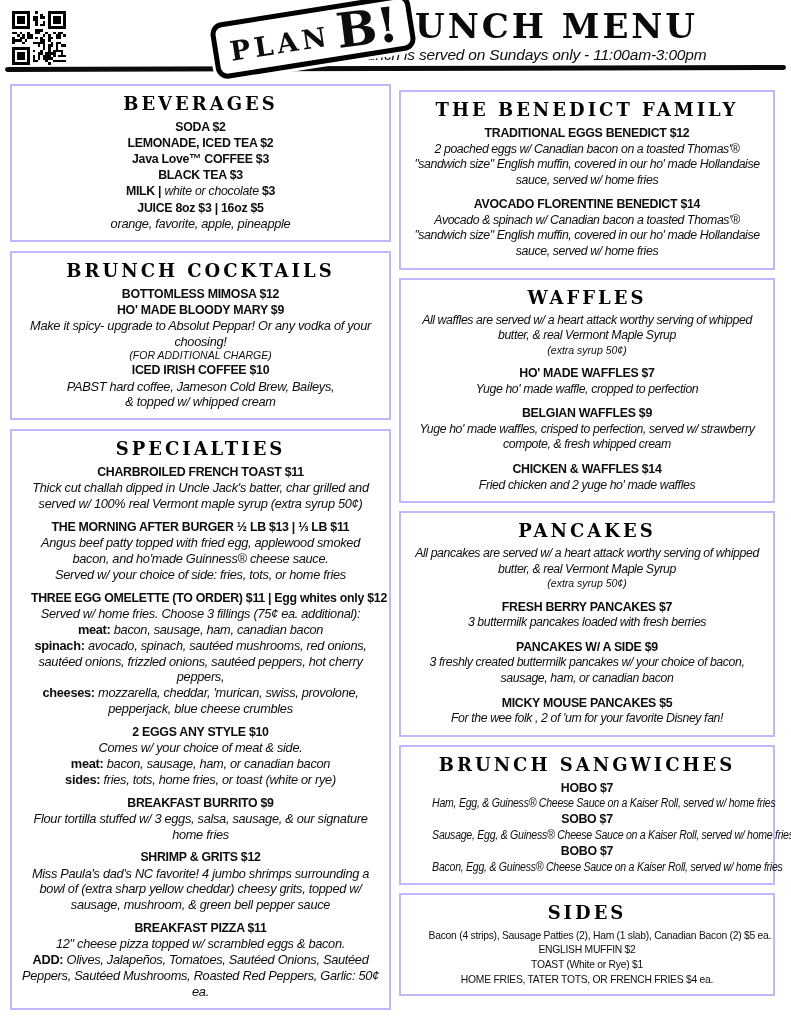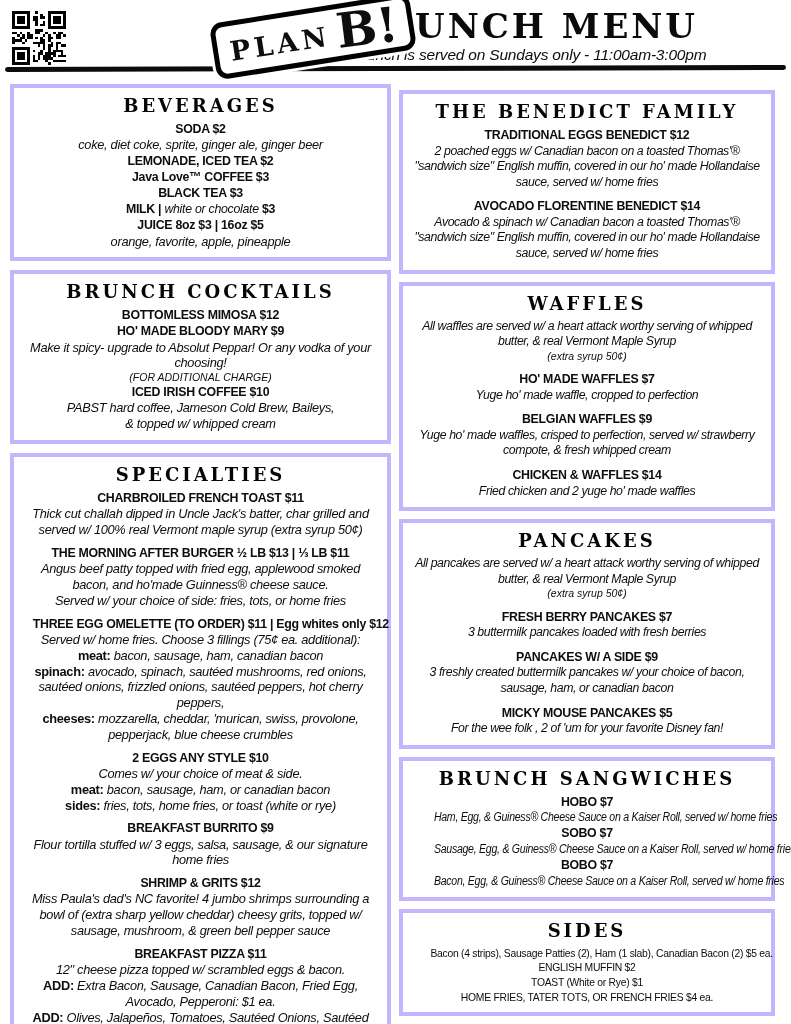--- a/index.html
+++ b/index.html
@@ -41,21 +41,21 @@
   .subtitle {
     font-style:italic; font-size:15.5px; margin-top:1px; letter-spacing:-0.2px;
     white-space:nowrap;
   }
   
   .cols { display:flex; gap:8px; padding:2px 10px 0 10px; align-items:flex-start; }
   .col { display:flex; flex-direction:column; }
   .col-left  { width:381px; }
   .col-right { width:376px; padding-top:6px; }
   
-  .box { border:4px solid #c4b5fd; background:#fff; padding:7px 10px 8px 10px; margin-bottom:9px; }
+  .box { border:2px solid #c4b5fd; background:#fff; padding:7px 10px 8px 10px; margin-bottom:9px; }
   .col-right .box { margin-bottom:8px; }
   .sec-title {
     margin:0 0 5px 0; text-align:center;
     font-family:"DejaVu Serif", serif; font-weight:700;
     font-size:18px; letter-spacing:3px; color:#050505;
   }
   .ln { margin:0; text-align:center; line-height:1.24; }
   .col-right .ln { line-height:1.27; }
   .item {
     font-weight:700; font-size:13px; letter-spacing:-0.3px;
@@ -217,21 +217,20 @@
       <div class="subtitle">Brunch is served on Sundays only  - 11:00am-3:00pm</div>
     </div>
     <div class="rule"></div>
   </header>
 
   <main class="cols">
     <div class="col col-left">
         <section class="box">
           <h2 class="sec-title">BEVERAGES</h2>
           <p class="ln item">SODA  $2</p>
-          <p class="ln desc">coke, diet coke, sprite, ginger ale, ginger beer</p>
           <p class="ln item">LEMONADE, ICED TEA  $2</p>
           <p class="ln item">Java Love™ COFFEE  $3</p>
           <p class="ln item">BLACK TEA  $3</p>
           <p class="ln item"><span class="b">MILK  |  </span><span class="i">white or chocolate</span><span class="b">  $3</span></p>
           <p class="ln item">JUICE  8oz  $3   |   16oz  $5</p>
           <p class="ln desc">orange, favorite, apple, pineapple</p>
         </section>
         <section class="box">
           <h2 class="sec-title">BRUNCH COCKTAILS</h2>
           <p class="ln item">BOTTOMLESS MIMOSA  $12</p>
@@ -263,21 +262,20 @@
           <p class="ln desc"><span class="b">sides:</span><span class="i"> fries, tots, home fries, or toast (white or rye)</span></p>
           <div class="gap"></div>
           <p class="ln item">BREAKFAST BURRITO  $9</p>
           <p class="ln desc">Flour tortilla stuffed w/ 3 eggs, salsa, sausage, &amp; our signature home fries</p>
           <div class="gap"></div>
           <p class="ln item">SHRIMP &amp; GRITS  $12</p>
           <p class="ln desc">Miss Paula's dad's NC favorite! 4 jumbo shrimps surrounding a bowl of (extra sharp yellow cheddar) cheesy grits, topped w/ sausage, mushroom, &amp; green bell pepper sauce</p>
           <div class="gap"></div>
           <p class="ln item">BREAKFAST PIZZA  $11</p>
           <p class="ln desc">12" cheese pizza topped w/ scrambled eggs &amp; bacon.</p>
-          <p class="ln desc"><span class="b">ADD:</span><span class="i"> Extra Bacon, Sausage, Canadian Bacon, Fried Egg, Avocado, Pepperoni: $1 ea.</span></p>
           <p class="ln desc"><span class="b">ADD:</span><span class="i"> Olives, Jalapeños, Tomatoes, Sautéed Onions, Sautéed Peppers, Sautéed Mushrooms, Roasted Red Peppers, Garlic: 50¢ ea.</span></p>
         </section>
       </div>
     <div class="col col-right">
         <section class="box">
           <h2 class="sec-title">THE BENEDICT FAMILY</h2>
           <p class="ln item">TRADITIONAL EGGS BENEDICT  $12</p>
           <p class="ln desc">2 poached eggs w/ Canadian bacon on a toasted Thomas'® "sandwich size" English muffin, covered in our ho' made Hollandaise sauce, served w/ home fries</p>
           <div class="gap"></div>
           <p class="ln item">AVOCADO FLORENTINE BENEDICT  $14</p>

